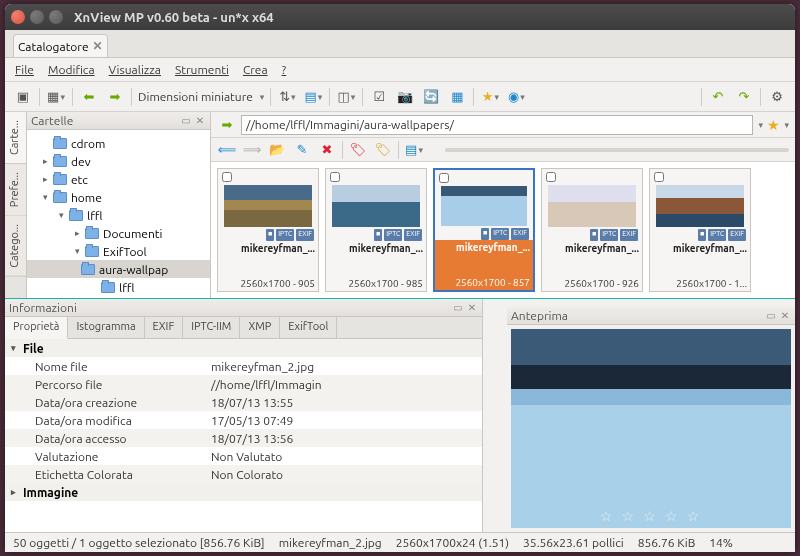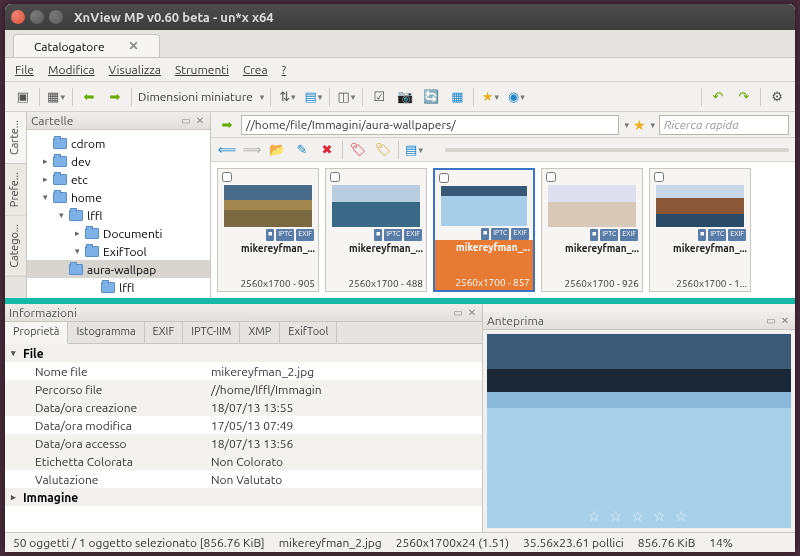--- a/index.html
+++ b/index.html
@@ -4,21 +4,21 @@
 <style>
 * { margin: 0; padding: 0; box-sizing: border-box; font-family: "Ubuntu", "Liberation Sans", sans-serif; font-size: 12px; }
 body { width: 800px; height: 556px; background: #4a2c3a; overflow: hidden; }
 .window { width: 790px; height: 548px; margin: 4px auto; background: #f2f1f0; border-radius: 6px 6px 0 0; box-shadow: 0 0 8px rgba(0,0,0,0.5); display: flex; flex-direction: column; }
 .titlebar { height: 26px; background: linear-gradient(#4c4c4c,#3c3c3c); border-radius: 6px 6px 0 0; display: flex; align-items: center; padding: 0 6px; }
 .tb-btn { width: 14px; height: 14px; border-radius: 50%; margin-right: 5px; }
 .tb-close { background: radial-gradient(circle at 30% 30%, #f08070, #d9533d); }
 .tb-min, .tb-max { background: radial-gradient(circle at 30% 30%, #7a7a7a, #5a5a5a); }
 .title { color: #dcdcdc; font-size: 13px; font-weight: bold; margin-left: 6px; }
 .tabbar { height: 28px; background: #e6e4e1; border-bottom: 1px solid #c9c6c2; display: flex; align-items: flex-end; padding-left: 8px; }
-.toptab { background: #f6f5f3; border: 1px solid #c9c6c2; border-bottom: none; border-radius: 4px 4px 0 0; padding: 4px 20px; display: flex; align-items: center; gap: 24px; }
+.toptab { background: #f6f5f3; border: 1px solid #c9c6c2; border-bottom: none; border-radius: 4px 4px 0 0; padding: 4px 4px; display: flex; align-items: center; gap: 4px; }
 .toptab .x { color: #888; font-weight: bold; }
 .menubar { height: 24px; display: flex; align-items: center; gap: 14px; padding: 0 10px; border-bottom: 1px solid #d6d3cf; }
 .menubar span { color: #3a3a3a; }
 .menubar .ul { text-decoration: underline; }
 .toolbar { height: 30px; display: flex; align-items: center; gap: 6px; padding: 0 8px; border-bottom: 1px solid #d6d3cf; }
 .tbtn { width: 20px; height: 20px; display: flex; align-items: center; justify-content: center; font-size: 13px; color: #555; cursor: pointer; }
 .sep { width: 1px; height: 18px; background: #cfccc7; }
 .dimlabel { color: #3a3a3a; text-align: center; }
 .dd { color: #777; font-size: 9px; margin-left: 1px; }
 .main { flex: 1; display: flex; min-height: 0; }
@@ -48,21 +48,21 @@
 .thumb .ck { height: 14px; padding: 2px 4px; }
 .thumb .ck input { width: 10px; height: 10px; }
 .thumb .img { flex: 1; margin: 2px 6px; background: #ccc; background-size: cover; background-position: center; }
 .thumb .badges { height: 12px; display: flex; justify-content: flex-end; gap: 2px; padding: 0 4px; }
 .thumb .badges span { font-size: 7px; background: #5a7ca8; color: #fff; padding: 0 2px; border-radius: 1px; }
 .thumb .cap { padding: 2px 3px; text-align: right; }
 .thumb .cap .nm { font-weight: bold; font-size: 10px; white-space: nowrap; overflow: hidden; color: #222; }
 .thumb .cap .dm { font-size: 10px; color: #333; white-space: nowrap; overflow: hidden; margin-top: 24px; }
 .thumb.hl .cap { background: #e87b33; color: #fff; }
 .thumb.hl .cap .nm, .thumb.hl .cap .dm { color: #fff; }
-.bottom { height: 234px; display: flex; border-top: 6px solid #14b8a6; }
+.bottom { height: 234px; display: flex; border-top: 1px solid #14b8a6; gap: 24px; }
 .info { width: 478px; display: flex; flex-direction: column; border-right: 1px solid #cac7c2; }
 .infotabs { height: 22px; display: flex; background: #e6e4e1; border-bottom: 1px solid #cac7c2; }
 .infotab { padding: 3px 8px; border-right: 1px solid #cac7c2; color: #444; cursor: pointer; font-size: 11px; }
 .infotab.active { background: #f6f5f3; border-bottom: 1px solid #f6f5f3; margin-bottom: -1px; }
 .proplist { flex: 1; overflow: auto; background: #fff; }
 .prow { display: flex; height: 18px; align-items: center; padding: 0 6px; font-size: 11px; }
 .prow.hdr { font-weight: bold; background: #f2f0ed; }
 .prow.hdr .tw { width: 12px; color: #555; font-size: 9px; }
 .prow .k { width: 200px; padding-left: 24px; color: #333; }
 .prow .v { flex: 1; color: #333; white-space: nowrap; overflow: hidden; }
@@ -179,45 +179,42 @@
         <div class="node" style="padding-left:48px">
             <span class="tw">▸</span>
             <span class="fld"></span>
             <span>Documenti</span>
           </div>
         <div class="node" style="padding-left:48px">
             <span class="tw">▾</span>
             <span class="fld"></span>
             <span>ExifTool</span>
           </div>
-        <div class="node sel" style="padding-left:32px">
+        <div class="node sel" style="padding-left:44px">
             <span class="tw"></span>
             <span class="fld"></span>
             <span>aura-wallpap</span>
           </div>
         <div class="node" style="padding-left:64px">
             <span class="tw"></span>
             <span class="fld"></span>
             <span>lffl</span>
           </div>
       </div>
     </div>
 
     <div class="right">
       <div class="pathbar">
         <div class="tbtn" style="color:#6a0">➡</div>
         <div class="pathinput">
-            <span>//home/file/Immagini/aura-wallpapers/</span>
+            <span>//home/lffl/Immagini/aura-wallpapers/</span>
           </div>
         <span class="dd">▾</span>
         <span class="star">★</span>
         <span class="dd">▾</span>
-        <div class="searchinput">
-            <span>Ricerca rapida</span>
-          </div>
       </div>
       <div class="minibar">
         <div class="tbtn" style="color:#28c">⟸</div>
         <div class="tbtn" style="color:#aaa">⟹</div>
         <div class="tbtn" style="color:#d8a020">📂</div>
         <div class="tbtn" style="color:#28c">✎</div>
         <div class="tbtn" style="color:#d23">✖</div>
         <div class="sep"></div>
         <div class="tbtn" style="color:#d23">🏷</div>
         <div class="tbtn" style="color:#d8a020">🏷</div>
@@ -242,21 +239,21 @@
         <div class="thumb t1">
             <div class="ck"><input type="checkbox" style=""></div>
             <div class="img"></div>
             <div class="badges">
               <span>■</span>
               <span>IPTC</span>
               <span>EXIF</span>
             </div>
             <div class="cap">
               <div class="nm">mikereyfman_...</div>
-              <div class="dm">2560x1700 - 488</div>
+              <div class="dm">2560x1700 - 985</div>
             </div>
           </div>
         <div class="thumb t2 sel hl">
             <div class="ck"><input type="checkbox" style=""></div>
             <div class="img"></div>
             <div class="badges">
               <span>■</span>
               <span>IPTC</span>
               <span>EXIF</span>
             </div>
@@ -329,27 +326,27 @@
             <span class="v">18/07/13 13:55</span>
           </div>
         <div class="prow">
             <span class="k">Data/ora modifica</span>
             <span class="v">17/05/13 07:49</span>
           </div>
         <div class="prow alt">
             <span class="k">Data/ora accesso</span>
             <span class="v">18/07/13 13:56</span>
           </div>
+        <div class="prow">
+            <span class="k">Valutazione</span>
+            <span class="v">Non Valutato</span>
+          </div>
         <div class="prow alt">
             <span class="k">Etichetta Colorata</span>
             <span class="v">Non Colorato</span>
-          </div>
-        <div class="prow">
-            <span class="k">Valutazione</span>
-            <span class="v">Non Valutato</span>
           </div>
         <div class="prow hdr">
             <span class="tw">▸</span>
             <span>Immagine</span>
           </div>
       </div>
     </div>
     <div class="preview">
       <div class="panelhdr">
         <span>Anteprima</span>

